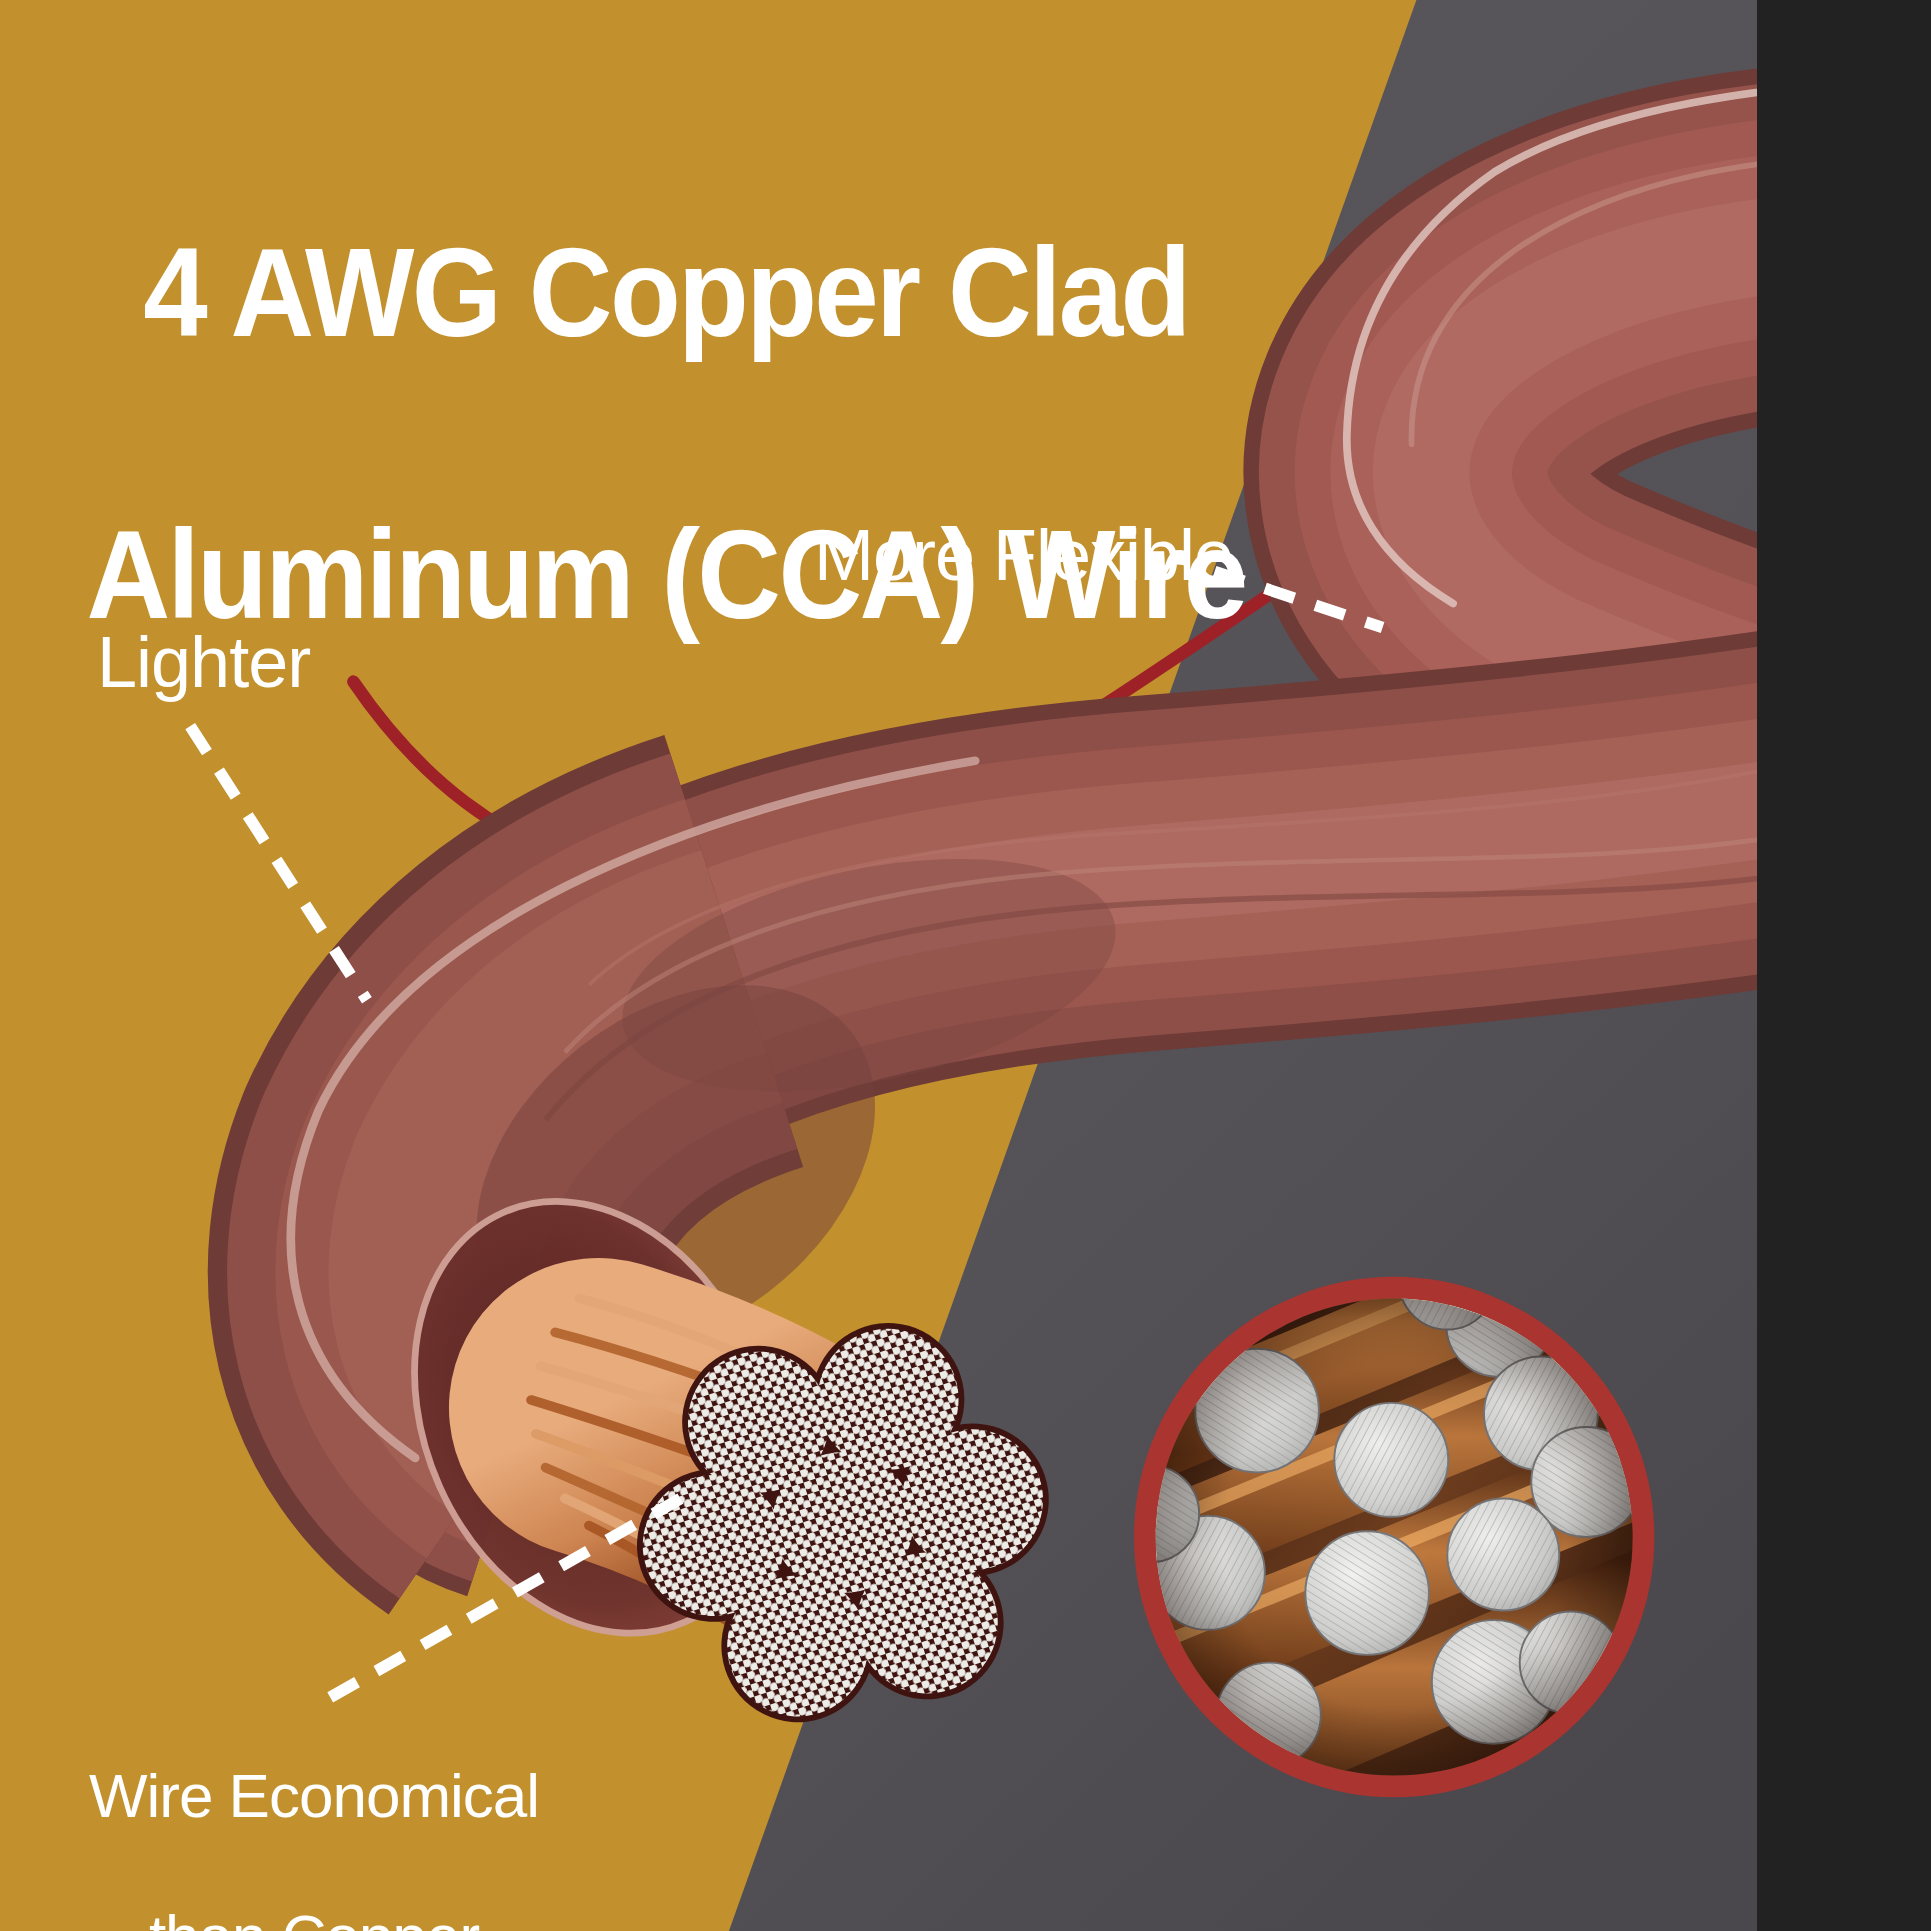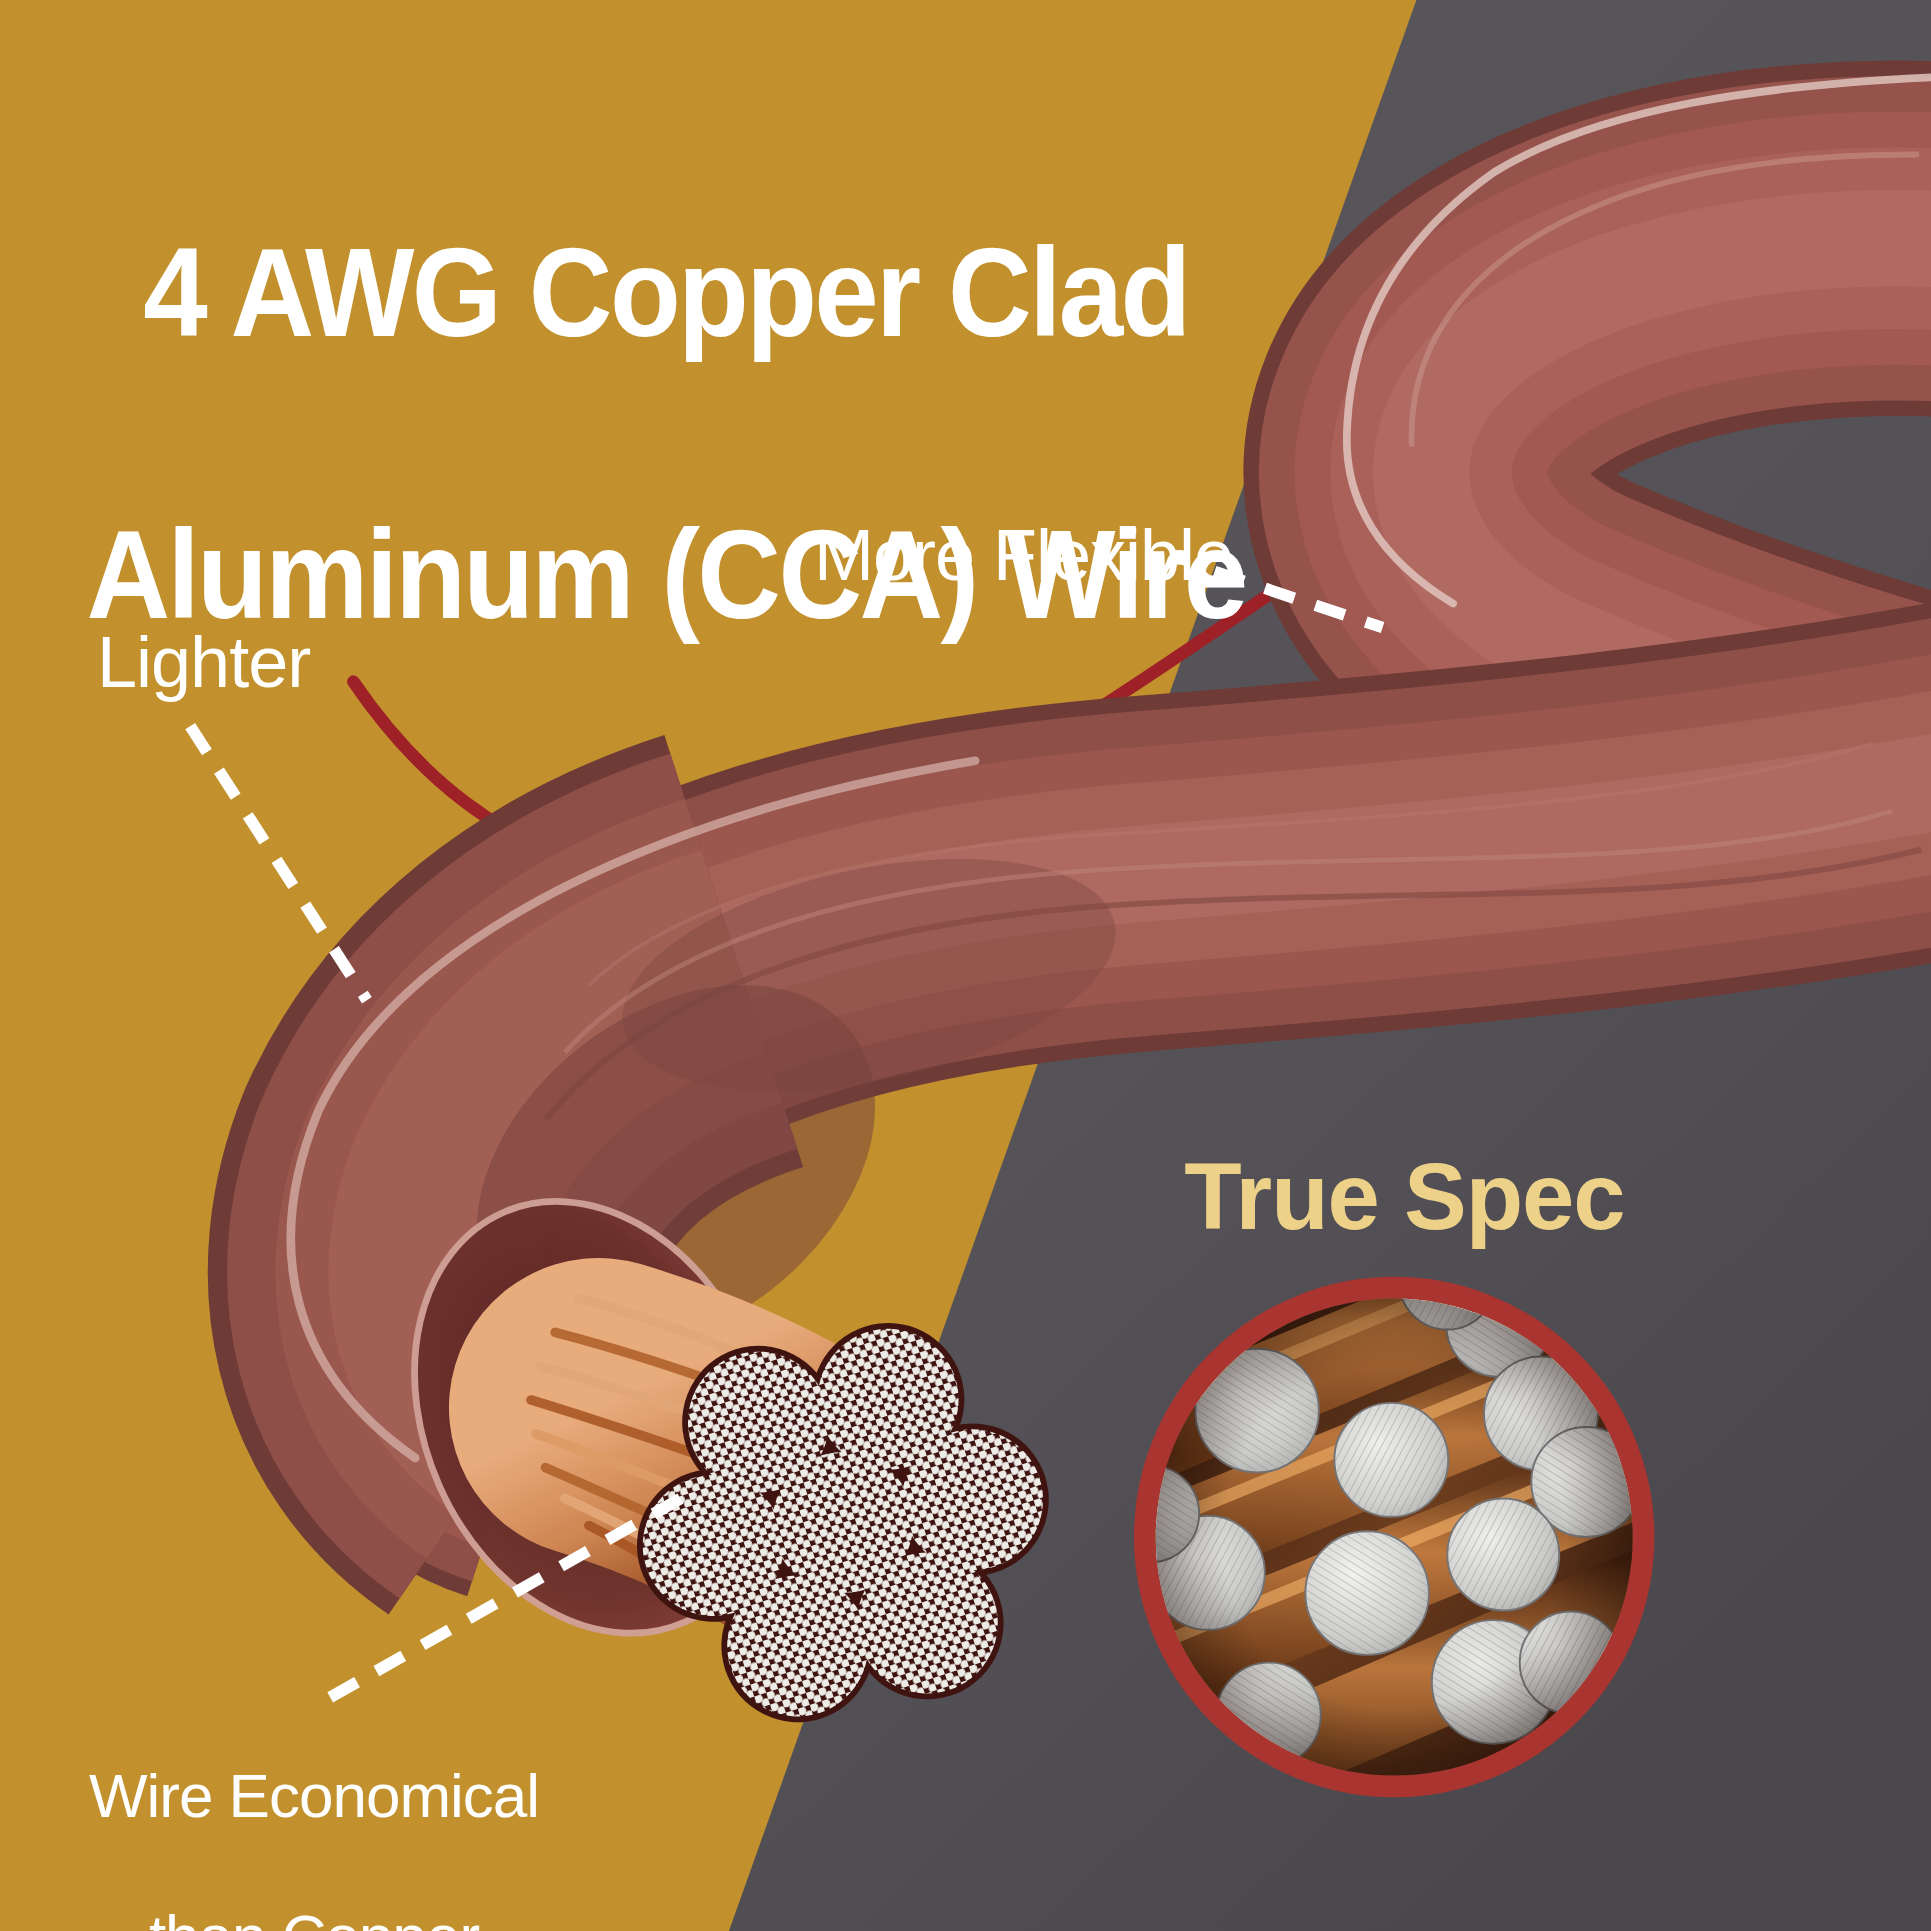--- a/index.html
+++ b/index.html
@@ -1,16 +1,16 @@
 <!DOCTYPE html>
 <html style="--background_gold: #c2912e; --background_gray: #555257; --title_text: #ffffff; --callout_text: #ffffff; --true_spec_text: #eed189; --swoosh_red: #9e2127; --inset_ring_red: #a93430; --wire_insulation: #8f4f49; --copper_strands: #c8804d; --aluminum_strand_dots: #edebe6;"><head>
 <meta charset="utf-8">
 <style>
   html,body{margin:0;padding:0;background:#222;}
-  .stage{position:relative;width:1931px;height:1931px;overflow:hidden;
+  .stage{position:relative;width:1757px;height:1931px;overflow:hidden;
          font-family:"Liberation Sans","DejaVu Sans",sans-serif;}
   .stage svg{position:absolute;left:0;top:0;}
   .txt{position:absolute;white-space:pre-line;}
   .title{left:24px;top:81px;width:1284px;text-align:center;
          font-size:126px;font-weight:bold;letter-spacing:-2.9px;line-height:1.12;
          color:var(--title_text,#fff);transform:scaleX(.92);transform-origin:50% 0;}
   .callout{font-size:72px;font-weight:normal;color:var(--callout_text,#fff);letter-spacing:-1px;}
   .flexible{left:814px;top:514px;}
   .lighter{left:97px;top:621px;}
   .economical{left:14.5px;top:1690px;width:599px;text-align:center;font-size:62px;line-height:1.14;}
@@ -216,16 +216,15 @@
 
 <div class="txt callout flexible">More Flexible</div>
 
 <div class="txt callout lighter">Lighter</div>
 
 <div class="txt callout economical">
   <div>Wire Economical</div>
   <div>than Copper</div>
 </div>
 
-<div class="txt truespec">True Spec</div>
 
 </div>
 
 
 </body></html>

